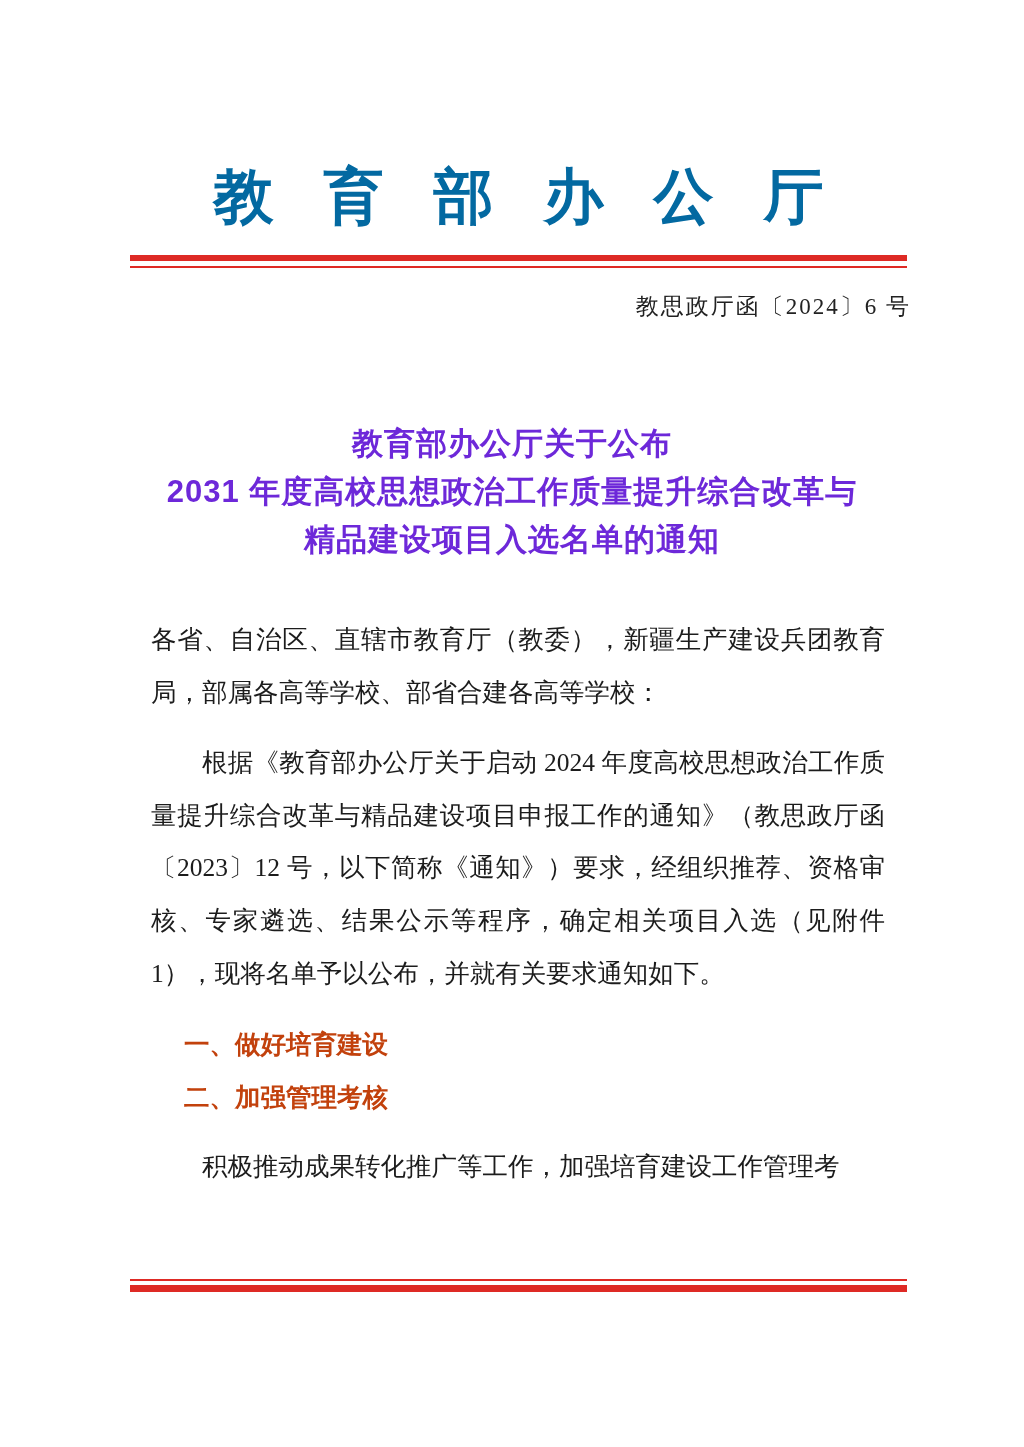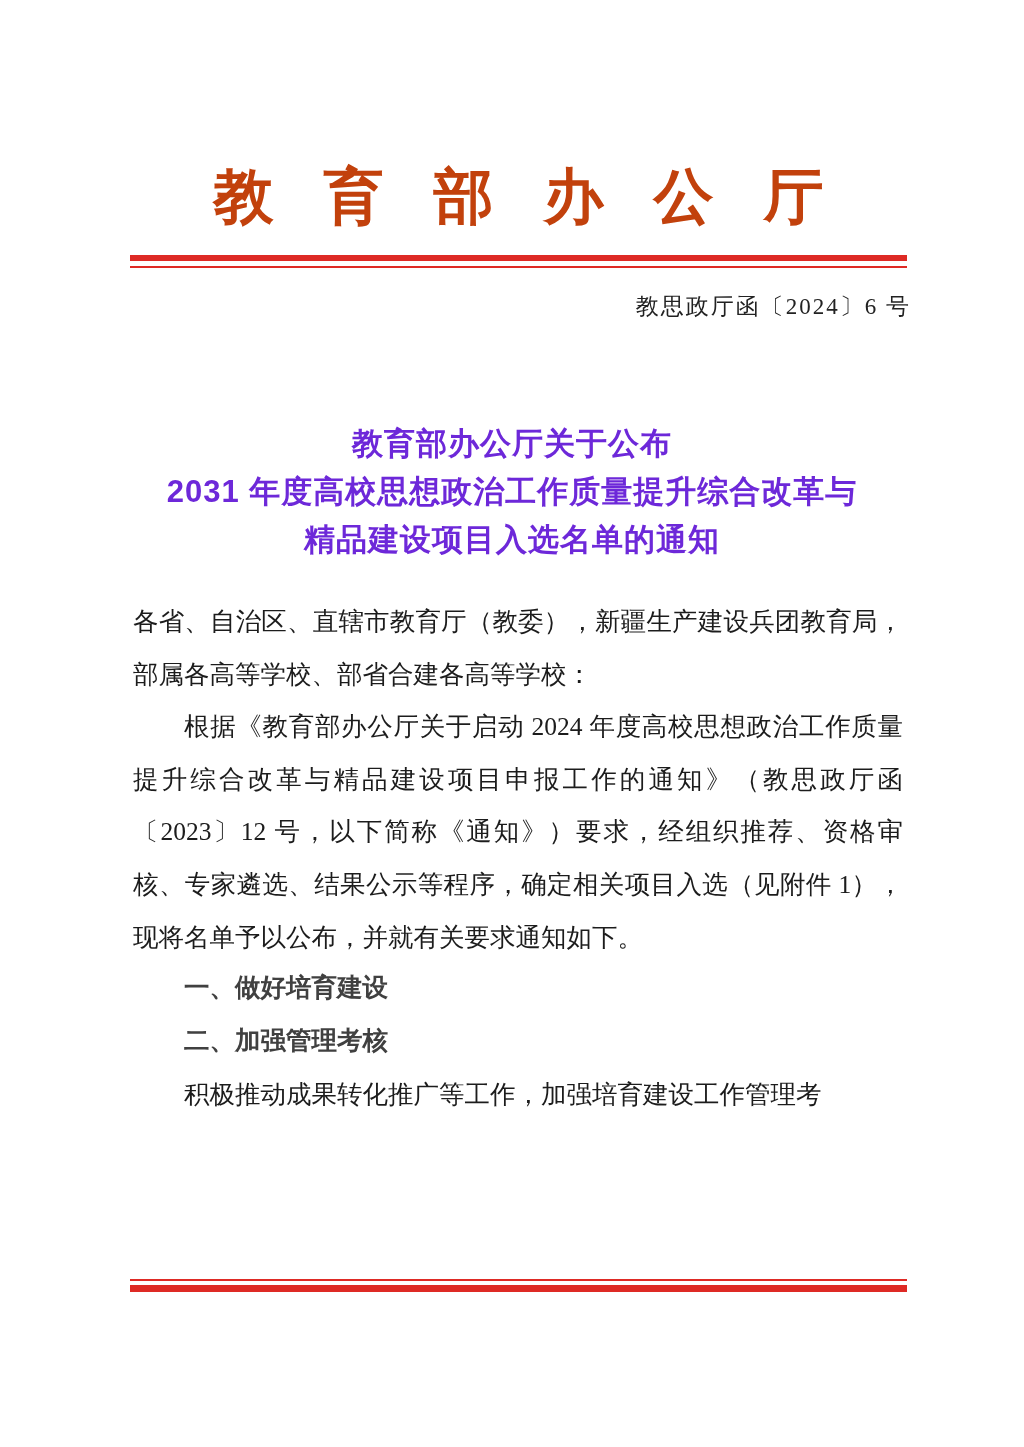--- a/index.html
+++ b/index.html
@@ -24,21 +24,21 @@
     left: 130px;
     width: 777px;
     text-align: center;
     font-family: "Liberation Serif", "DejaVu Serif", serif;
     font-weight: bold;
     font-size: 60px;
     line-height: 90px;
     letter-spacing: 50px;
     padding-left: 50px;
     box-sizing: border-box;
-    color: #c2410c;
+    color: #0369a1;
     white-space: nowrap;
   }
   .rule {
     position: absolute;
     left: 130px;
     width: 777px;
     background: #de2a25;
   }
   .rule-top-thick   { top: 255px; height: 6px; }
   .rule-top-thin    { top: 266px; height: 2px; }
@@ -77,33 +77,33 @@
     position: absolute;
     top: 596px;
     left: 133px;
     width: 770px;
     font-size: 25.5px;
     line-height: 52.6px;
     text-align: justify;
     color: #1c1c1c;
   }
   .para {
-    margin: 0;
+    margin: 18px;
     text-indent: 2em;
     font-family: Liberation Serif, serif;
   }
   .para.no-indent {
     text-indent: 0;
   }
   .para-heading {
     margin: 0;
     text-indent: 2em;
-    font-family: Liberation Mono, monospace;
+    font-family: Liberation Sans, sans-serif;
     font-weight: bold;
-    color: #404040;
+    color: #c2410c;
   }
 </style>
 </head>
 <body>
 
 <div class="page">
 
   <div class="letterhead-title">教育部办公厅</div>
 
   <div class="rule rule-top-thick"></div>

